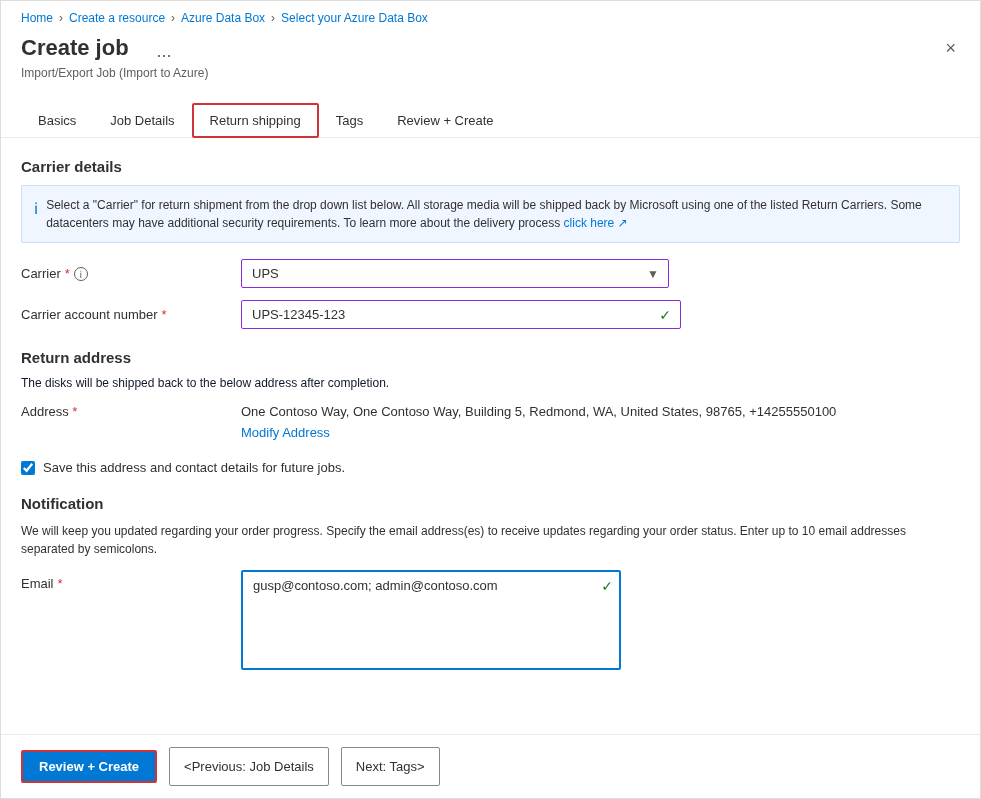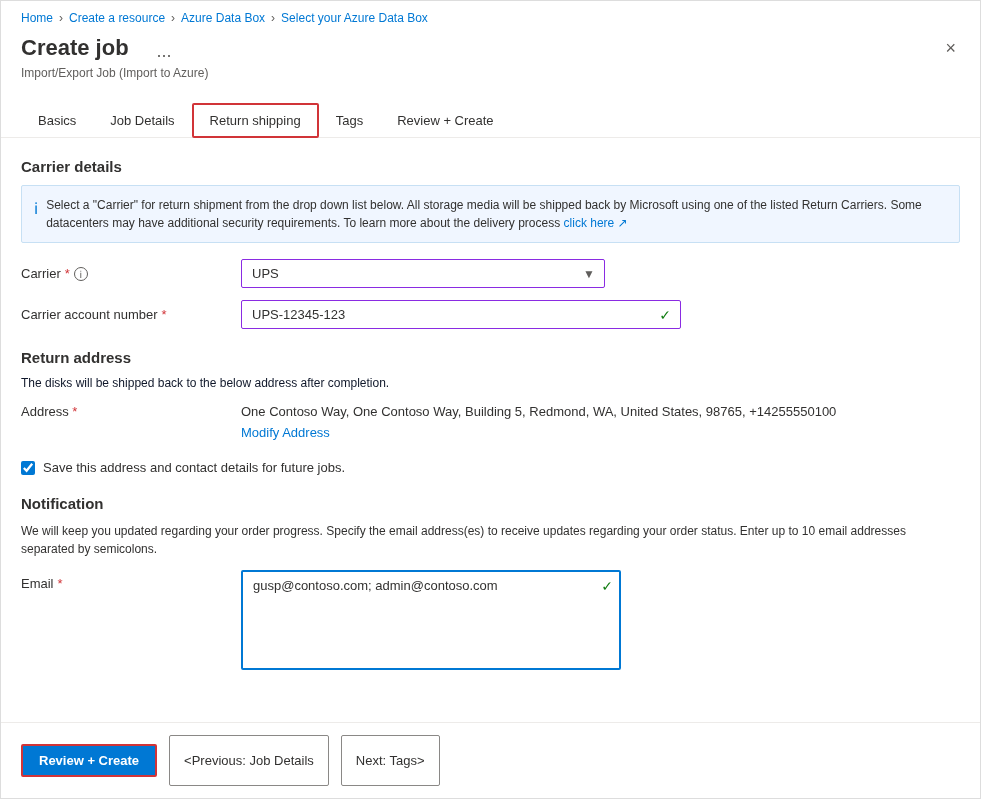--- a/index.html
+++ b/index.html
@@ -161,21 +161,21 @@
       display: inline-flex;
       align-items: center;
       justify-content: center;
       font-size: 10px;
       color: #605e5c;
       cursor: pointer;
     }
 
     .select-wrapper {
       position: relative;
-      width: 364px;
+      width: 428px;
     }
 
     .select-field {
       width: 100%;
       padding: 6px 30px 6px 10px;
       border: 1px solid #8a2be2;
       border-radius: 2px;
       font-size: 13px;
       color: #323130;
       appearance: none;
@@ -330,21 +330,21 @@
       font-size: 13px;
       font-weight: 600;
       cursor: pointer;
       border-radius: 2px;
     }
 
     .btn-secondary {
       background: #fff;
       color: #323130;
       border: 1px solid #8a8886;
-      padding: 17px 14px;
+      padding: 11px 14px;
       font-size: 13px;
       cursor: pointer;
       border-radius: 2px;
     }
   </style>
 </head>
 <body>
 
 <div class="page-container">
 

